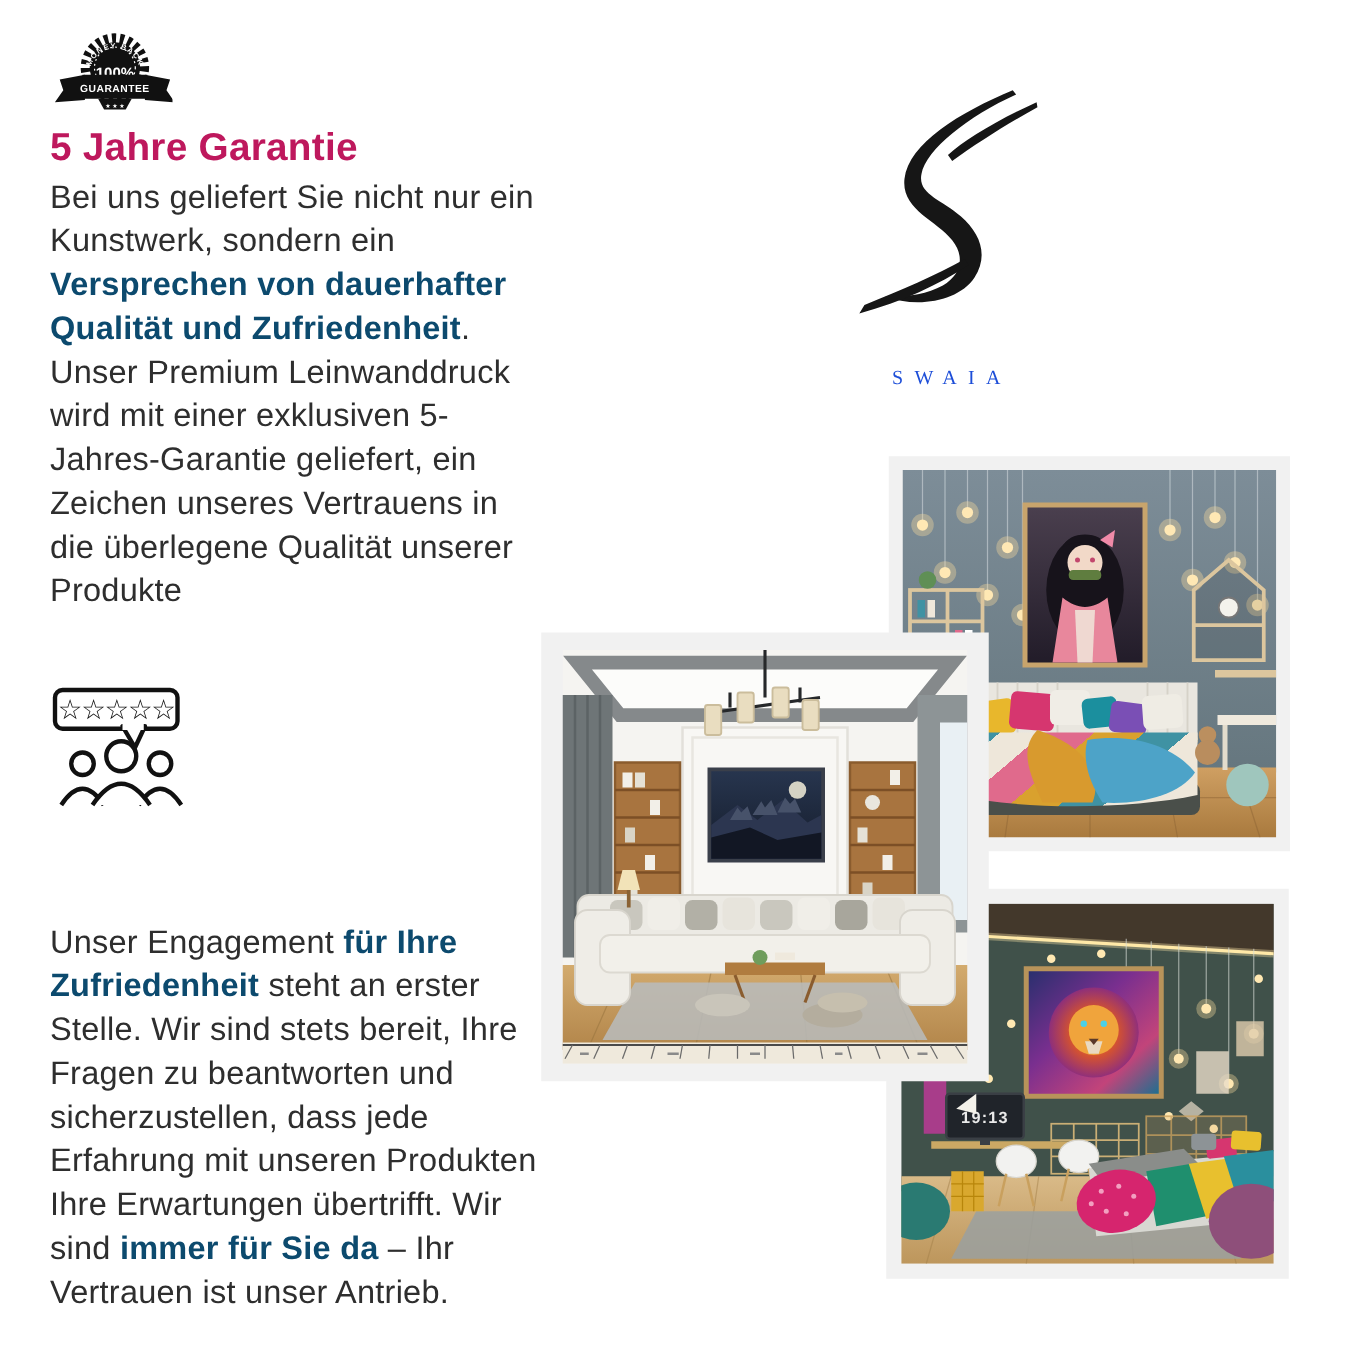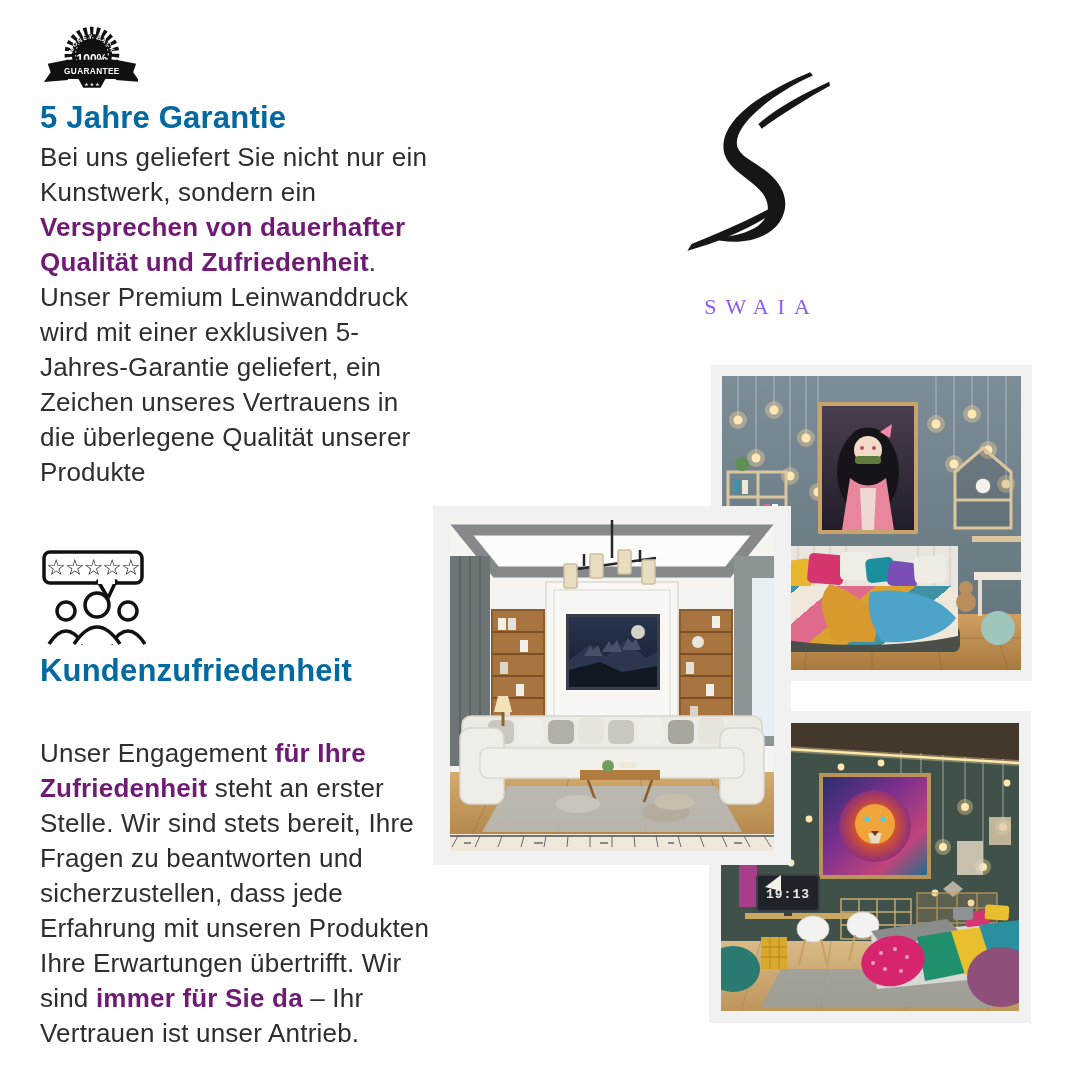--- a/index.html
+++ b/index.html
@@ -10,36 +10,36 @@
   }
   html,body{margin:0;padding:0;background:#e9e9e9;}
   .stage{
     position:relative;width:1080px;height:1080px;margin:0 auto;
     background:var(--page-bg);overflow:hidden;
     font-family:"Liberation Sans",sans-serif;color:var(--ink);
   }
   .abs{position:absolute;}
   
   .h-title{
-    font-size:31px;font-weight:800;letter-spacing:.2px;color:#0369a1;
+    font-size:31px;font-weight:800;letter-spacing:.2px;color:#be185d;
     margin:0;line-height:36px;
   }
   .body-text{
     font-size:26px;line-height:35px;color:var(--body-ink);
     letter-spacing:.2px;margin:0;
   }
-  .body-text b{color:#701a75;font-weight:700;}
+  .body-text b{color:#0c4a6e;font-weight:700;}
   
   .brand{width:210px;text-align:center;}
   .brand-name{
-    font-family:"Liberation Serif",serif;font-size:22px;letter-spacing:9px;
-    color:#8b5cf6;margin-top:4px;padding-left:9px; 
+    font-family:"Liberation Serif",serif;font-size:16px;letter-spacing:9px;
+    color:#1d4ed8;margin-top:4px;padding-left:9px; 
   }
   
-  .card{background:var(--card-bg);box-sizing:border-box;font-family:Liberation Mono, monospace;}
+  .card{background:var(--card-bg);box-sizing:border-box;}
   .card svg{display:block;}
   .z1{z-index:1}.z2{z-index:2}
 </style>
 </head>
 <body>
 
 <div class="stage">
 
   <svg class="abs" style="left:42px;top:20px;" width="96" height="70" viewBox="0 0 100 72" aria-hidden="true">
     <defs>
@@ -71,21 +71,20 @@
     <g fill="#fff" stroke="#111" stroke-width="3.5">
       <circle cx="30" cy="63" r="9"></circle>
       <path d="M13 96 q17 -26 34 0"></path>
       <circle cx="92" cy="63" r="9"></circle>
       <path d="M75 96 q17 -26 34 0"></path>
       <circle cx="61" cy="57" r="12"></circle>
       <path d="M38 96 q23 -34 46 0"></path>
     </g>
   </svg>
 
-  <h2 class="abs h-title" style="left:40px;top:653px;">Kundenzufriedenheit</h2>
   <p class="abs body-text" style="left:40px;top:736px;width:406px;"><span>Unser Engagement </span><b>für Ihre Zufriedenheit</b><span> steht an erster Stelle. Wir sind stets bereit, Ihre Fragen zu beantworten und sicherzustellen, dass jede Erfahrung mit unseren Produkten Ihre Erwartungen übertrifft. Wir sind </span><b>immer für Sie da</b><span> – Ihr Vertrauen ist unser Antrieb.</span></p>
 
   <div class="abs brand" style="left:652px;top:48px;">
     <svg width="150" height="242" viewBox="0 0 220 300" style="display:block;margin:0 auto;" aria-hidden="true">
       <g fill="#161616">
         <path d="M216 22 C 168 44, 132 66, 112 84 L 117 91 C 146 70, 184 46, 217 28 Z"></path>
         <path d="M188 8
                  C 126 34, 66 70, 61 112
                  C 57 148, 98 160, 117 184
                  C 132 203, 128 224, 106 237

